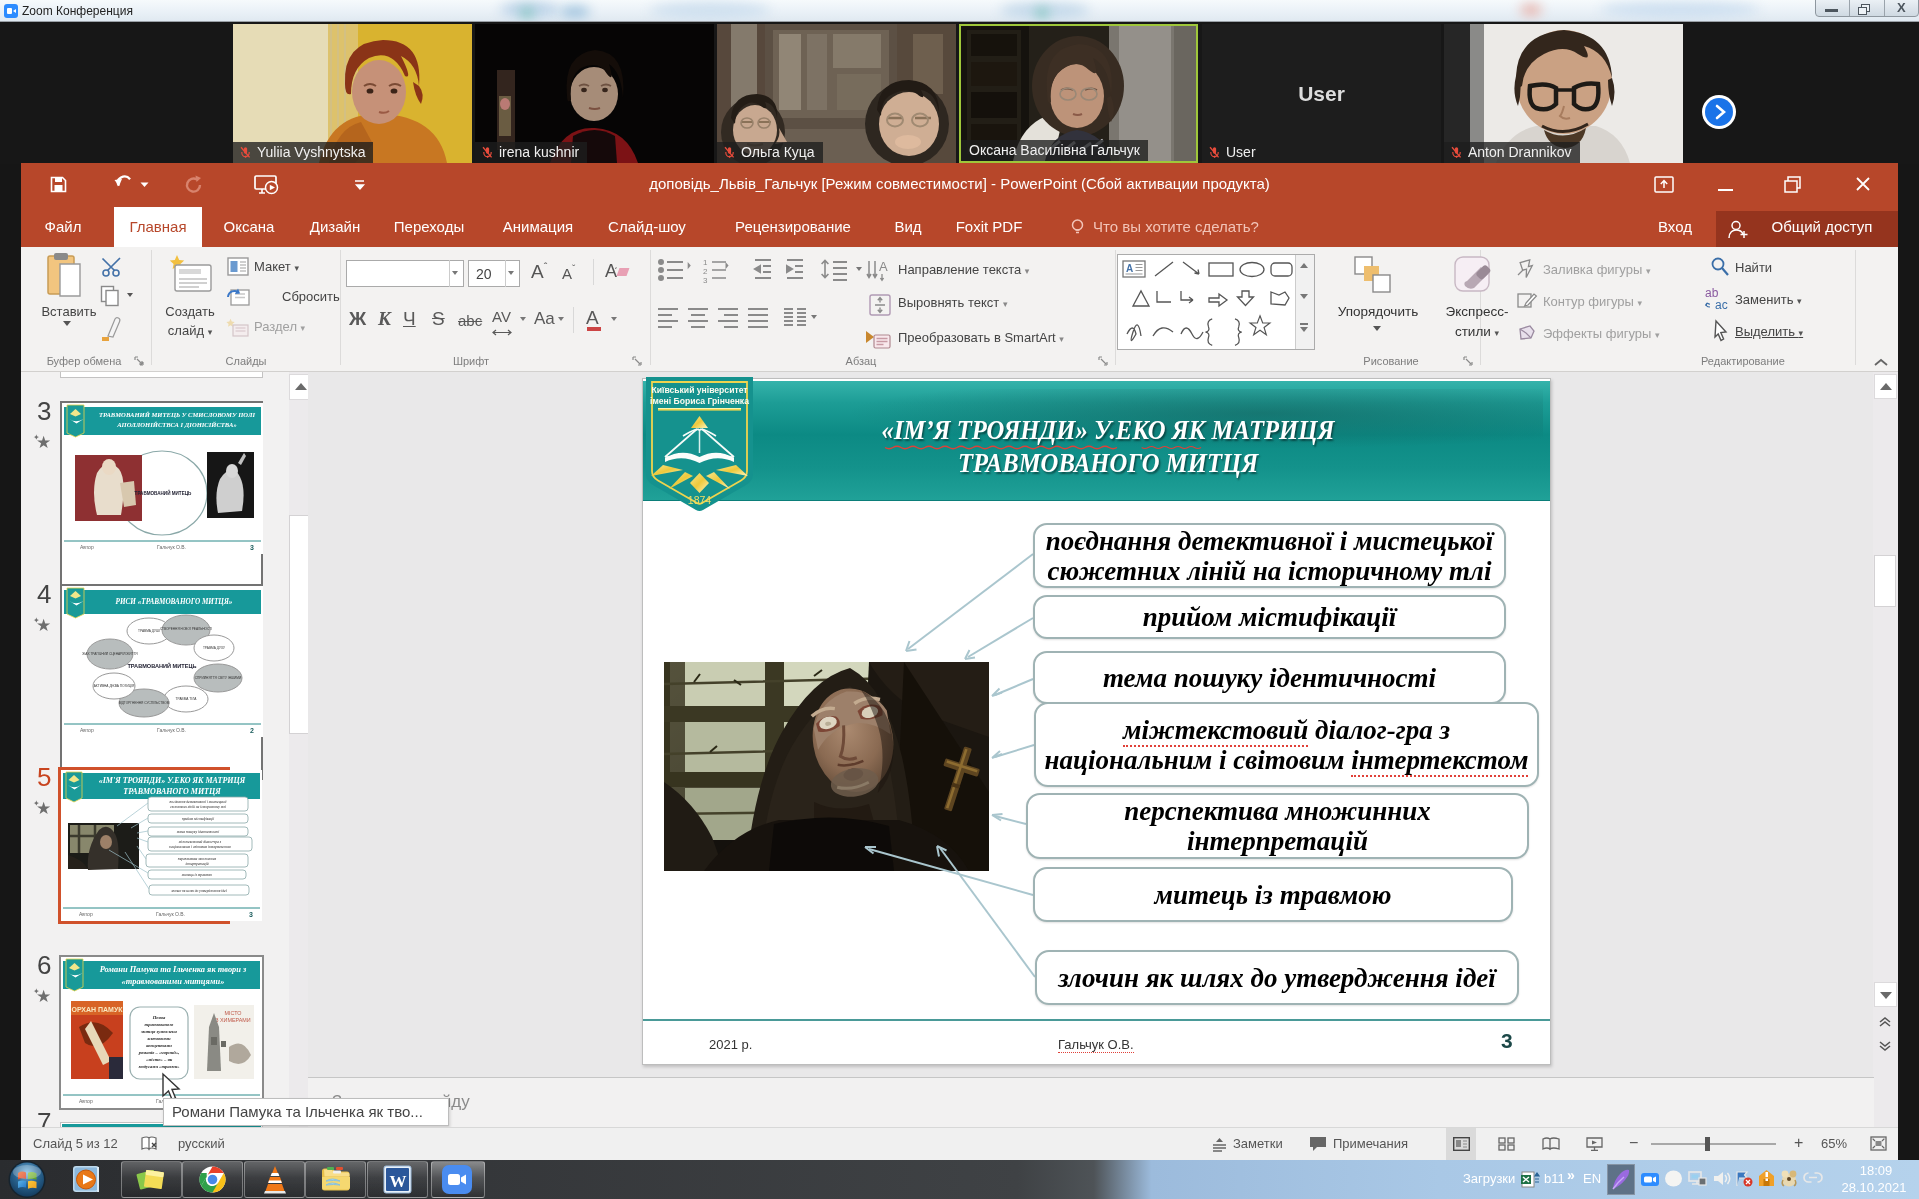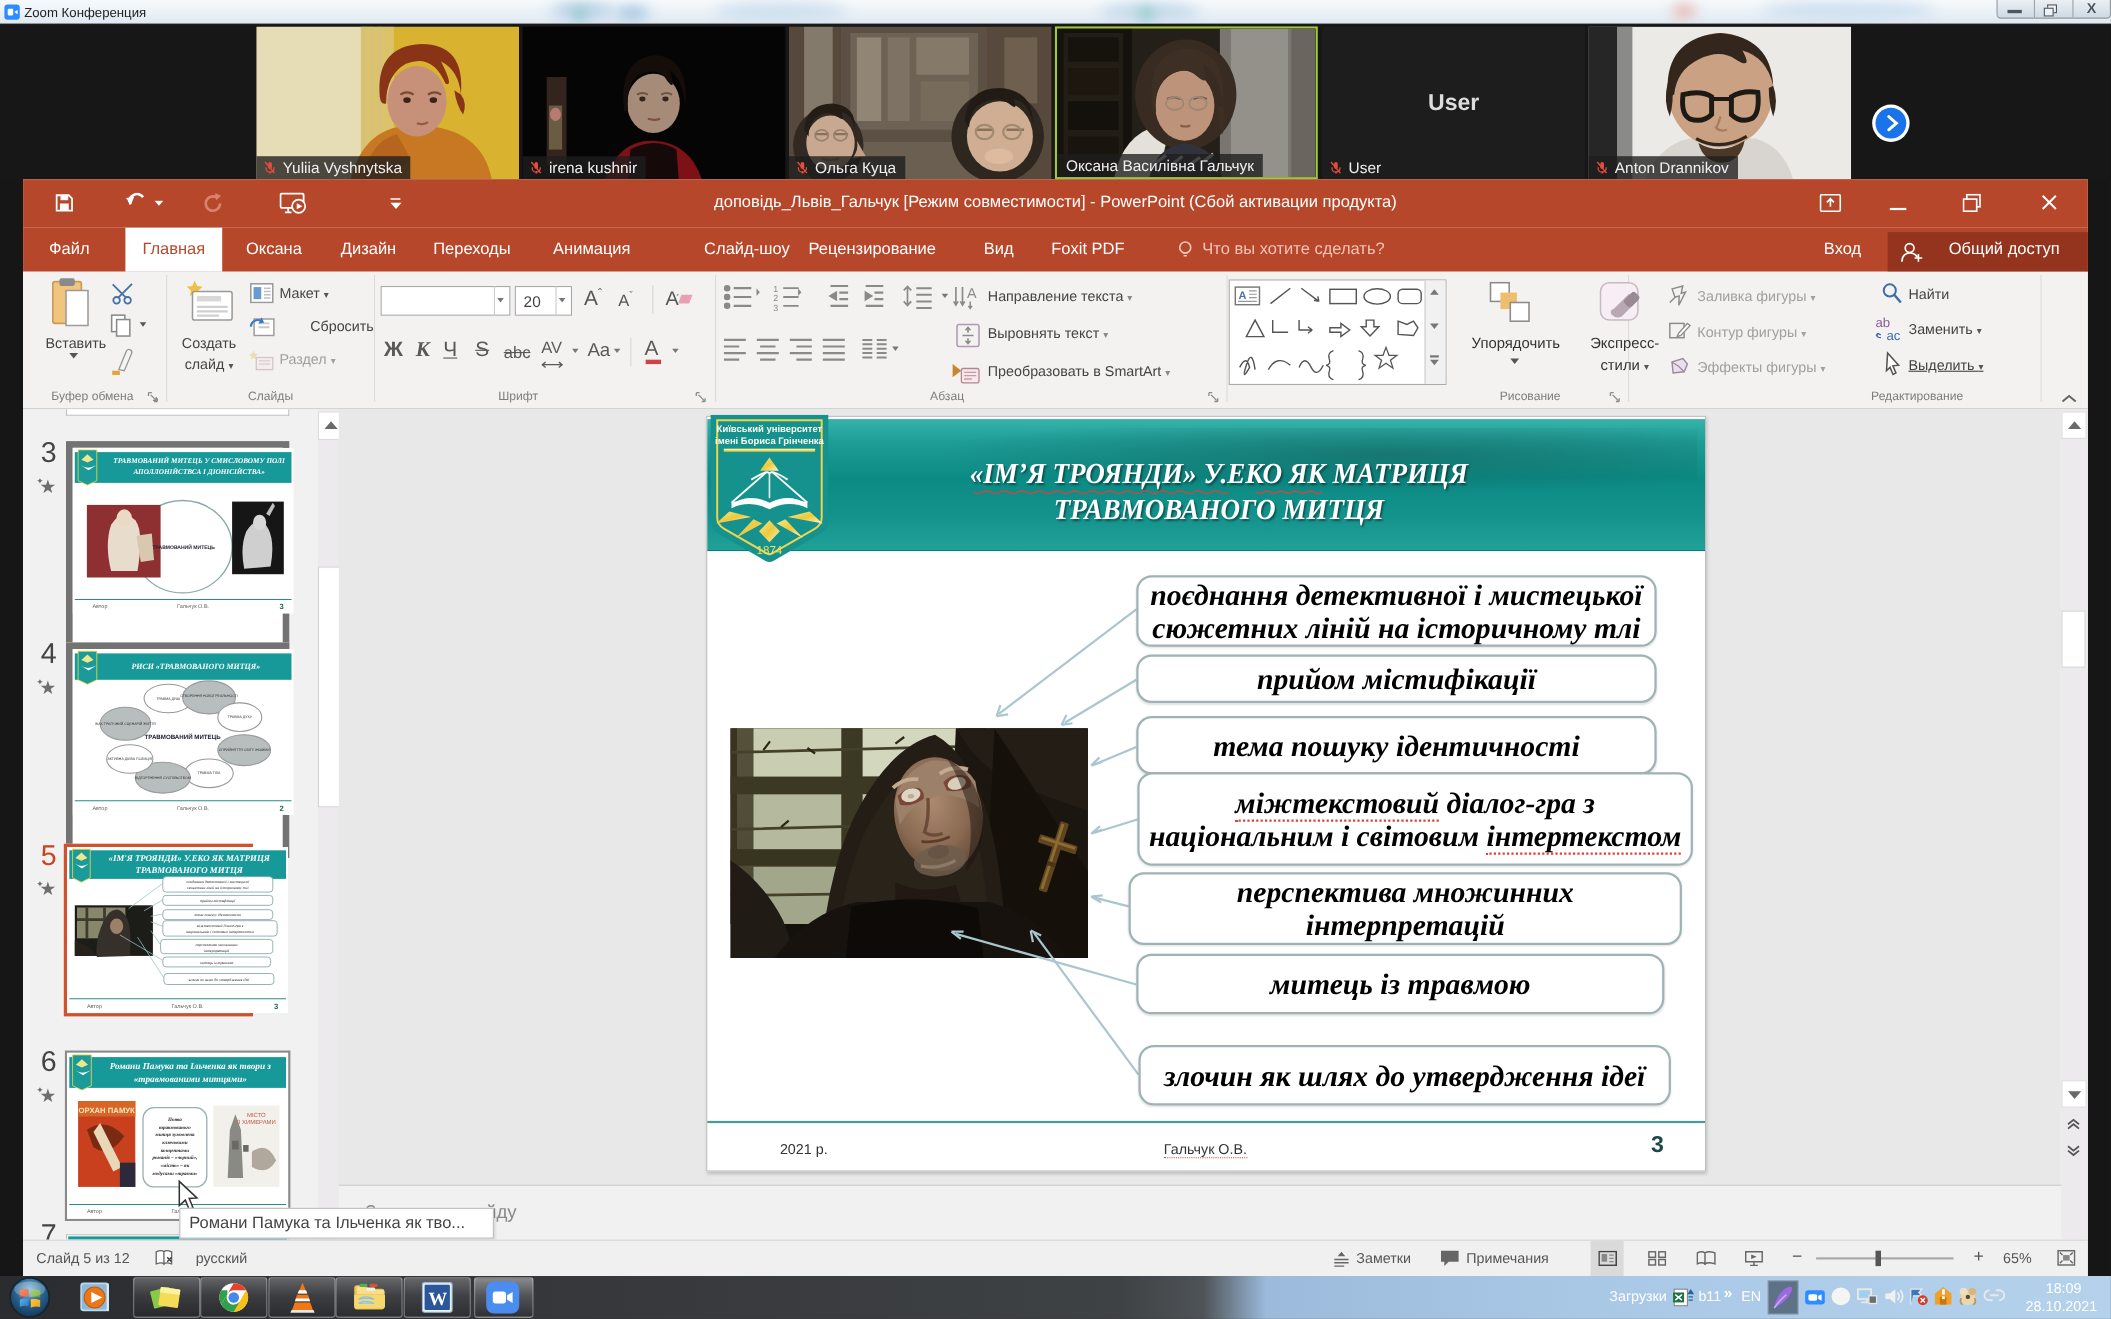--- a/index.html
+++ b/index.html
@@ -28,21 +28,21 @@
 #ptabs { position:absolute; left:0; top:44px; width:1877px; height:40px; background:#B7472A; }
 .tab { position:absolute; top:0; height:40px; line-height:40px; color:#fff; font-size:15px; text-align:center; }
 #ribbon { position:absolute; left:0; top:84px; width:1877px; height:125px; background:#f3f2f1; border-bottom:1px solid #d2d0ce; }
 .glabel { position:absolute; font-size:11px; color:#7d7d7d; top:108px; }
 .gsep { position:absolute; top:3px; width:1px; height:115px; background:#dcdbda; }
 .rtxt { position:absolute; font-size:13px; color:#444; }
 .gray { color:#a0a0a0; }
 
 #main { left:21px; top:372px; width:1877px; height:755px; background:#e9e8e9; }
 #panel { position:absolute; left:0; top:0; width:287px; height:755px; background:#f2f1f1; }
-.thumb { position:absolute; left:39px; width:203px; height:196px; background:#fff; border:6px solid #737373; }
+.thumb { position:absolute; left:39px; width:203px; height:196px; background:#fff; border:2px solid #737373; }
 .snum { position:absolute; left:16px; font-size:26px; color:#444; }
 .sstar { position:absolute; left:15px; font-size:17px; color:#6e6e6e; }
 
 #sbar { left:21px; top:1127px; width:1877px; height:33px; background:#f0f0f0; border-top:1px solid #d8d8d8; font-size:13px; color:#555; }
 
 #tbar { left:0; top:1160px; width:1919px; height:39px; background:linear-gradient(90deg,#2a2c2f 0%,#333538 20%,#3f4245 53%,#4e5357 57%,#9cbbdc 60%,#a9c8e6 75%,#b5d2ec 100%); }
 .tbtn { position:absolute; top:1px; width:61px; height:37px; border:1px solid rgba(255,255,255,.35); border-radius:3px; background:linear-gradient(180deg,rgba(255,255,255,.25),rgba(255,255,255,.06) 45%,rgba(0,0,0,.12)); }
 .bx { position:absolute; background:#fff; border:2.5px solid #9fb3b4; border-radius:14px; display:flex; align-items:center; justify-content:center; text-align:center; font-family:"Liberation Serif",serif; font-weight:bold; font-style:italic; font-size:27px; color:#000; line-height:30px; box-shadow:0 1px 2px rgba(0,0,0,.12); }
 .sq { text-decoration:none; border-bottom:2px dotted #e04038; }
 </style>
@@ -270,21 +270,21 @@
           <path d="M2 2 L14 14 M14 2 L2 14" stroke="#fff" stroke-width="1.8"></path>
         </svg>
   </div>
   <div id="ptabs">
     <div class="tab" style="left:10px;width:64px;">Файл</div>
     <div class="tab" style="left:93px;width:88px;background:#fff;color:#B7472A;">Главная</div>
     <div class="tab" style="left:190px;width:76px;">Оксана</div>
     <div class="tab" style="left:281px;width:66px;">Дизайн</div>
     <div class="tab" style="left:362px;width:92px;">Переходы</div>
     <div class="tab" style="left:472px;width:90px;">Анимация</div>
-    <div class="tab" style="left:608px;width:100px;">Слайд-шоу</div>
+    <div class="tab" style="left:576px;width:100px;">Слайд-шоу</div>
     <div class="tab" style="left:700px;width:144px;">Рецензирование</div>
     <div class="tab" style="left:864px;width:46px;">Вид</div>
     <div class="tab" style="left:922px;width:92px;">Foxit PDF</div>
     <svg style="position:absolute;left:1048px;top:11px;" width="17" height="19" viewBox="0 0 17 19">
           <circle cx="8.5" cy="7" r="5" fill="none" stroke="#f2c4b8" stroke-width="1.5"></circle>
           <path d="M6.5 12 h4 M7 14.5 h3" stroke="#f2c4b8" stroke-width="1.4"></path>
         </svg>
     <div class="tab" style="left:1072px;width:220px;color:#f2c4b8;text-align:left;">Что вы хотите сделать?</div>
     <div class="tab" style="left:1624px;width:60px;">Вход</div>
     <div style="position:absolute;left:1695px;top:4px;width:182px;height:36px;background:#95341e;"></div>

